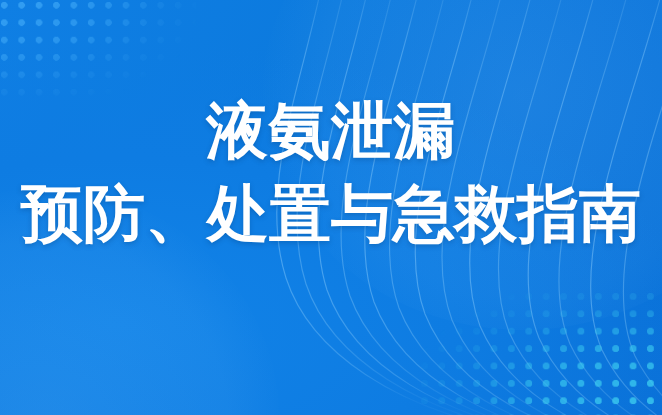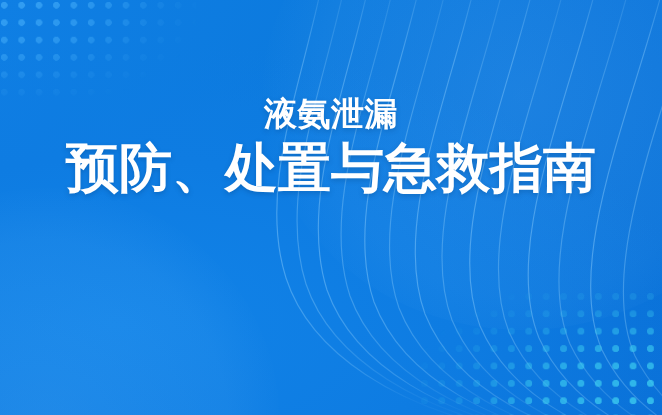--- a/index.html
+++ b/index.html
@@ -100,26 +100,26 @@
   .title-line {
     color: #ffffff;
     font-weight: 700;
     line-height: 1.12;
     letter-spacing: 0.5px;
     text-shadow: 0 2px 5px rgba(4, 60, 120, 0.30);
     white-space: nowrap;
   }
 
   .title-line-1 {
-    font-size: 33px;
-    margin-bottom: 5px;
+    font-size: 62px;
+    margin-bottom: 14px;
   }
 
   .title-line-2 {
-    font-size: 53px;
+    font-size: 62px;
     letter-spacing: 0px;
   }
 </style>
 </head>
 <body>
 
 <div id="slide">
 
   <div class="bg-base"></div>
   <div class="bg-blob-left"></div>

